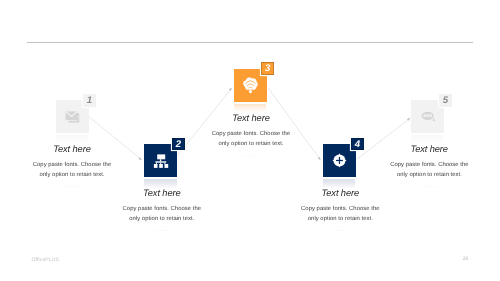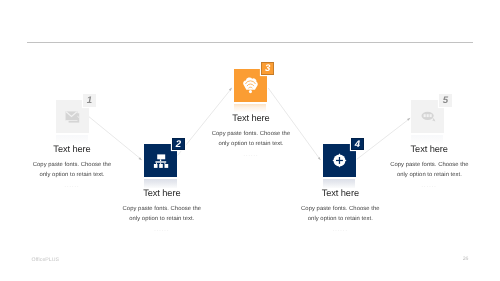--- a/index.html
+++ b/index.html
@@ -10,21 +10,21 @@
   .divider{position:absolute;left:27px;top:41.5px;width:446px;height:1.1px;background:#c2c2c2;}
   svg.links{position:absolute;left:0;top:0;width:500px;height:281px;}
   .box{position:absolute;width:33px;height:33px;}
   .shadow{position:absolute;width:32.6px;height:8.2px;
     background:linear-gradient(to bottom,rgba(120,135,170,0.26) 0%,rgba(150,160,185,0.22) 45%,rgba(180,188,205,0.05) 100%);}
   .badge{position:absolute;width:12.8px;height:12.8px;display:flex;align-items:center;
       justify-content:center;box-shadow:0 0 0 1.1px #ffffff, inset 0 0 0 0.9px rgba(0,0,0,0.22);
       padding-top:1px;box-sizing:border-box;}
   .badge b{font-style:italic;font-weight:bold;font-size:9.6px;color:#fff;line-height:1;
       letter-spacing:0;}
-  .title{position:absolute;font-size:9.3px;color:#2a2a2a;
+  .title{position:absolute;font-style:italic;font-size:9.3px;color:#2a2a2a;
       text-align:center;white-space:nowrap;width:120px;letter-spacing:-0.1px;}
   .desc{position:absolute;font-size:5.85px;color:#3b3b3b;text-align:center;
       line-height:11px;width:160px;letter-spacing:0.05px;}
   .dots{position:absolute;font-size:5.2px;color:#ededed;text-align:center;width:120px;
       letter-spacing:1.1px;font-weight:bold;}
   .footer-left{position:absolute;left:31.6px;top:257px;font-size:5.2px;color:#c4c4c4;letter-spacing:0.05px;}
   .footer-right{position:absolute;left:462.7px;top:256px;font-size:5.2px;color:#b8b8b8;}
 </style>
 </head>
 <body>

